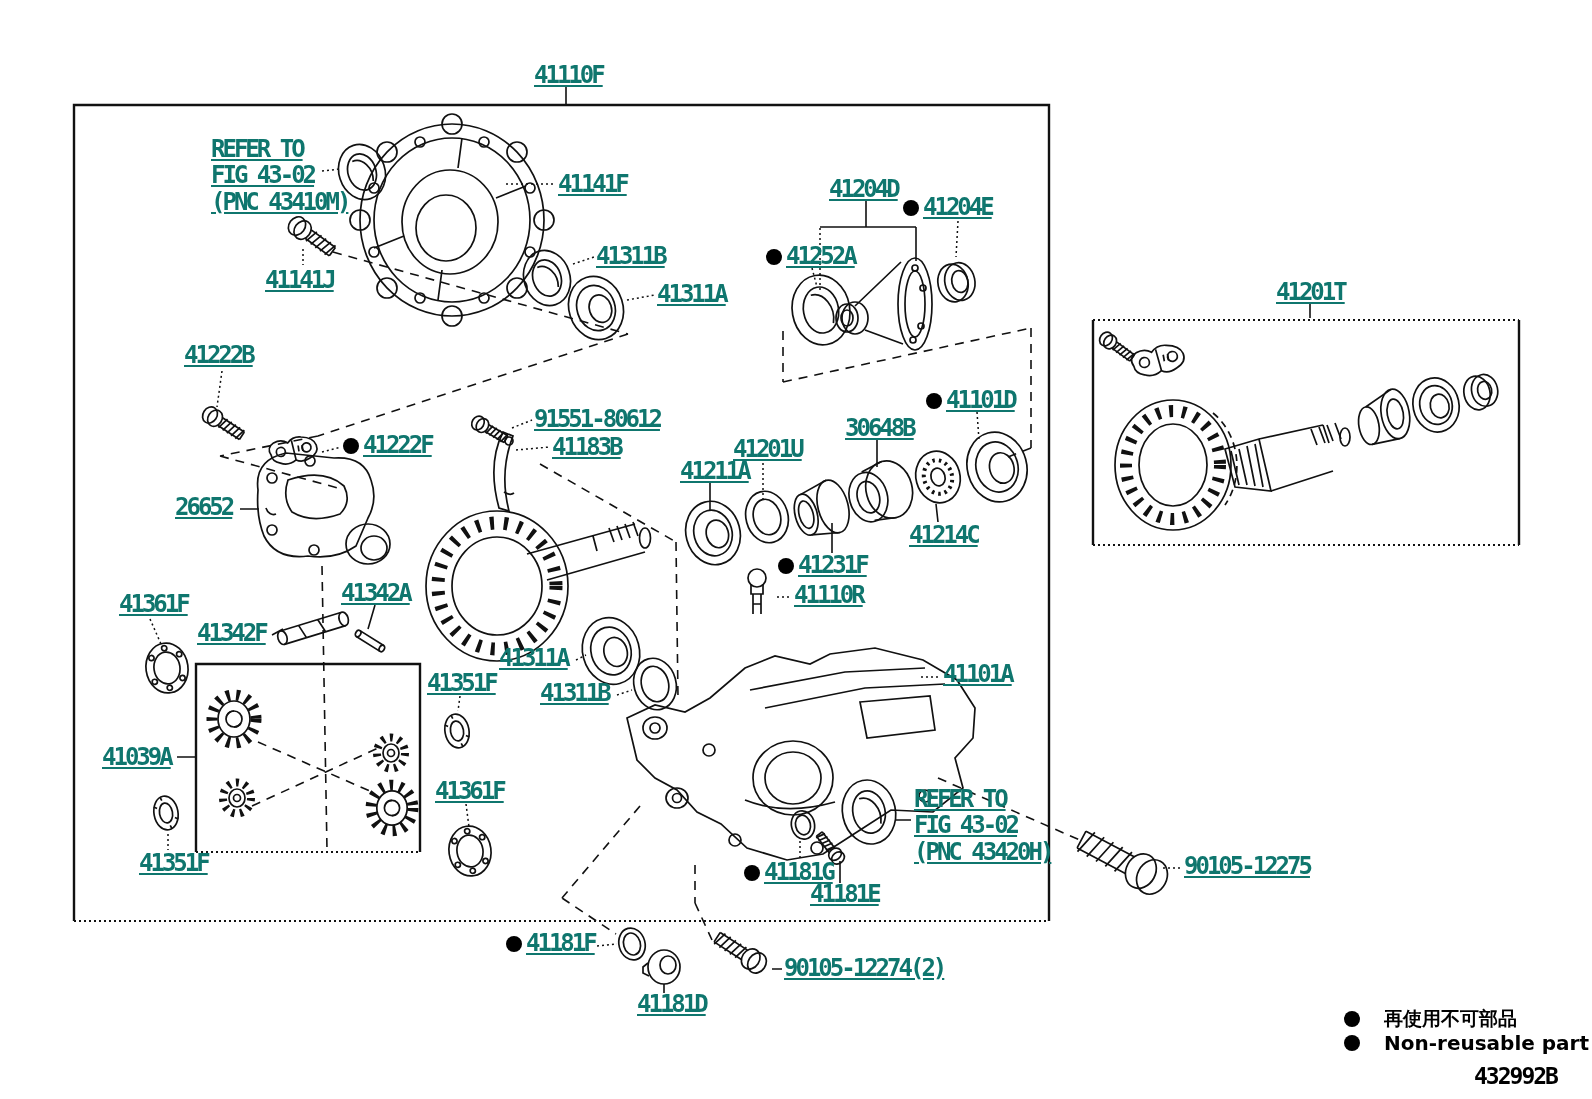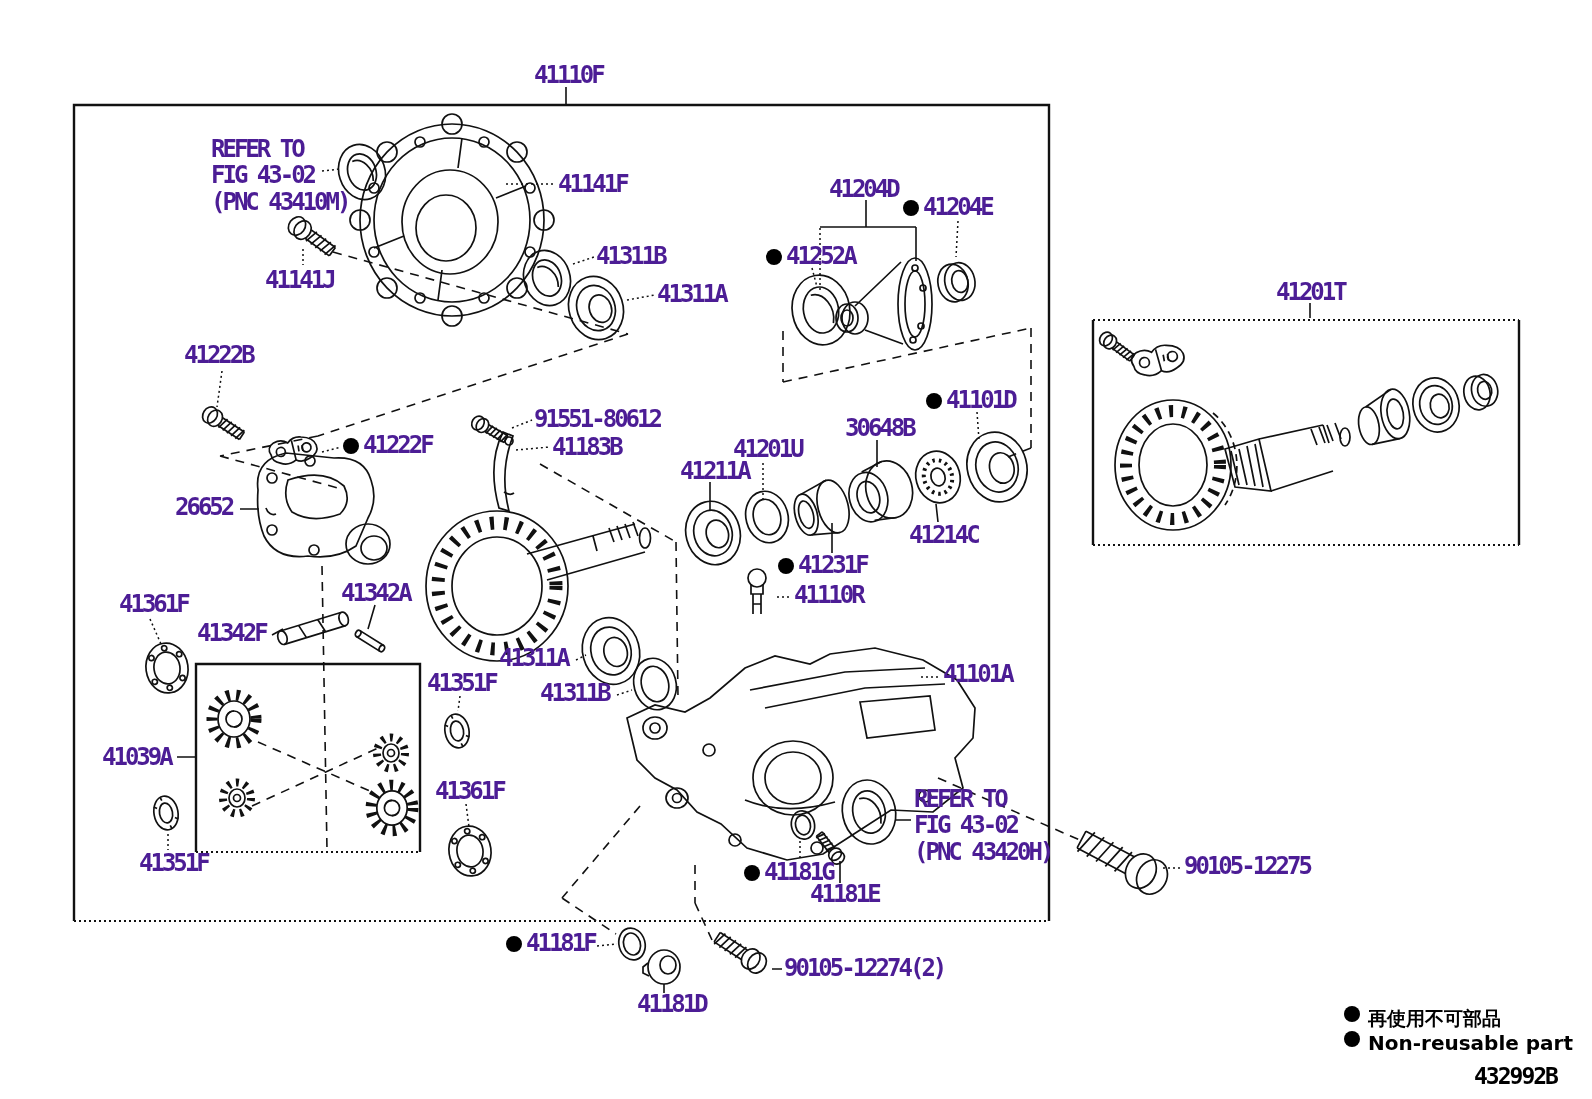--- a/index.html
+++ b/index.html
@@ -1,23 +1,23 @@
 <!DOCTYPE html>
 <html><head>
 <meta charset="utf-8">
 <style>
   html,body{margin:0;padding:0;background:#fff;}
   #stage{position:relative;width:1592px;height:1099px;background:#fff;overflow:hidden;
          font-family:"DejaVu Sans Mono",monospace;color:#000;}
   #art{position:absolute;left:0;top:0;}
   .lbl{position:absolute;font:bold 24px "DejaVu Sans Mono",monospace;letter-spacing:-3px;
-       line-height:1.1;white-space:pre-line;color:#4c1d95;}
+       line-height:1.1;white-space:pre-line;color:#0f766e;text-decoration:underline;}
   .dot{display:inline-block;width:16px;height:16px;border-radius:50%;background:#000;
        margin-right:4px;vertical-align:-1px;}
-  .legend-row{position:absolute;display:flex;align-items:flex-start;gap:8px;
+  .legend-row{position:absolute;display:flex;align-items:center;gap:24px;
        font:bold 20px "DejaVu Sans",sans-serif;letter-spacing:0;}
   .legend-row .dot{margin-right:0;}
   .code{position:absolute;font:bold 23px "DejaVu Sans Mono",monospace;letter-spacing:-2px;}
   svg *{vector-effect:non-scaling-stroke;}
   .st{stroke:#111;stroke-width:1.7;fill:none;}
   .box{stroke:#111;stroke-width:2.4;fill:none;}
   .boxdot{stroke:#111;stroke-width:2;fill:none;stroke-dasharray:2,3;}
   .dash{stroke:#111;stroke-width:1.6;fill:none;stroke-dasharray:9,7;}
   .ldr{stroke:#111;stroke-width:1.5;fill:none;stroke-dasharray:2,3;}
   .sld{stroke:#111;stroke-width:1.6;fill:none;}

